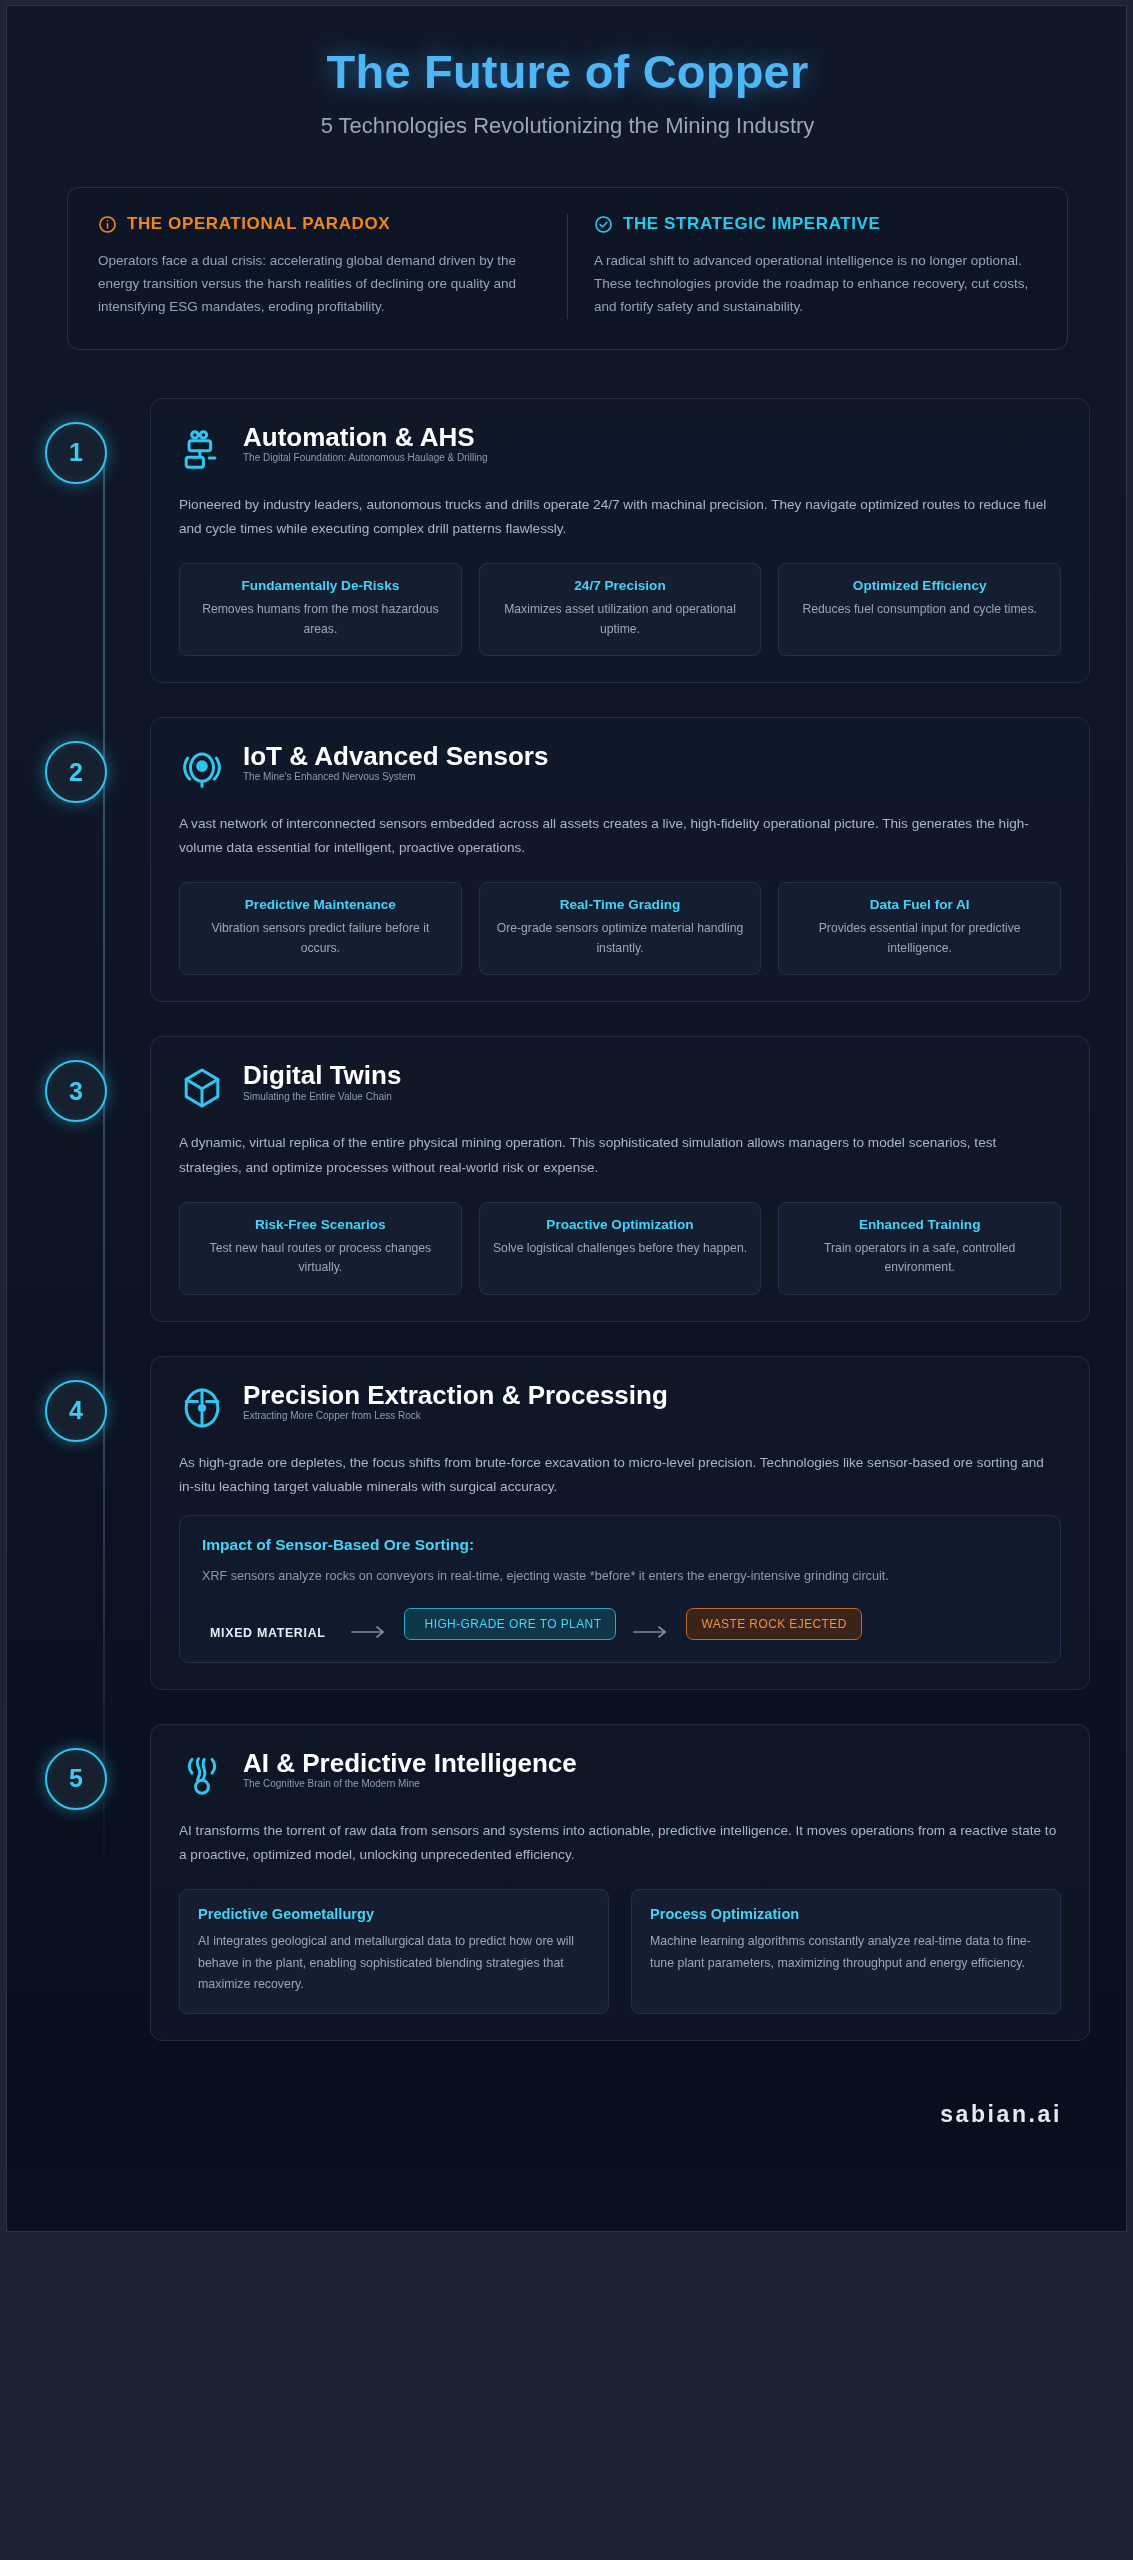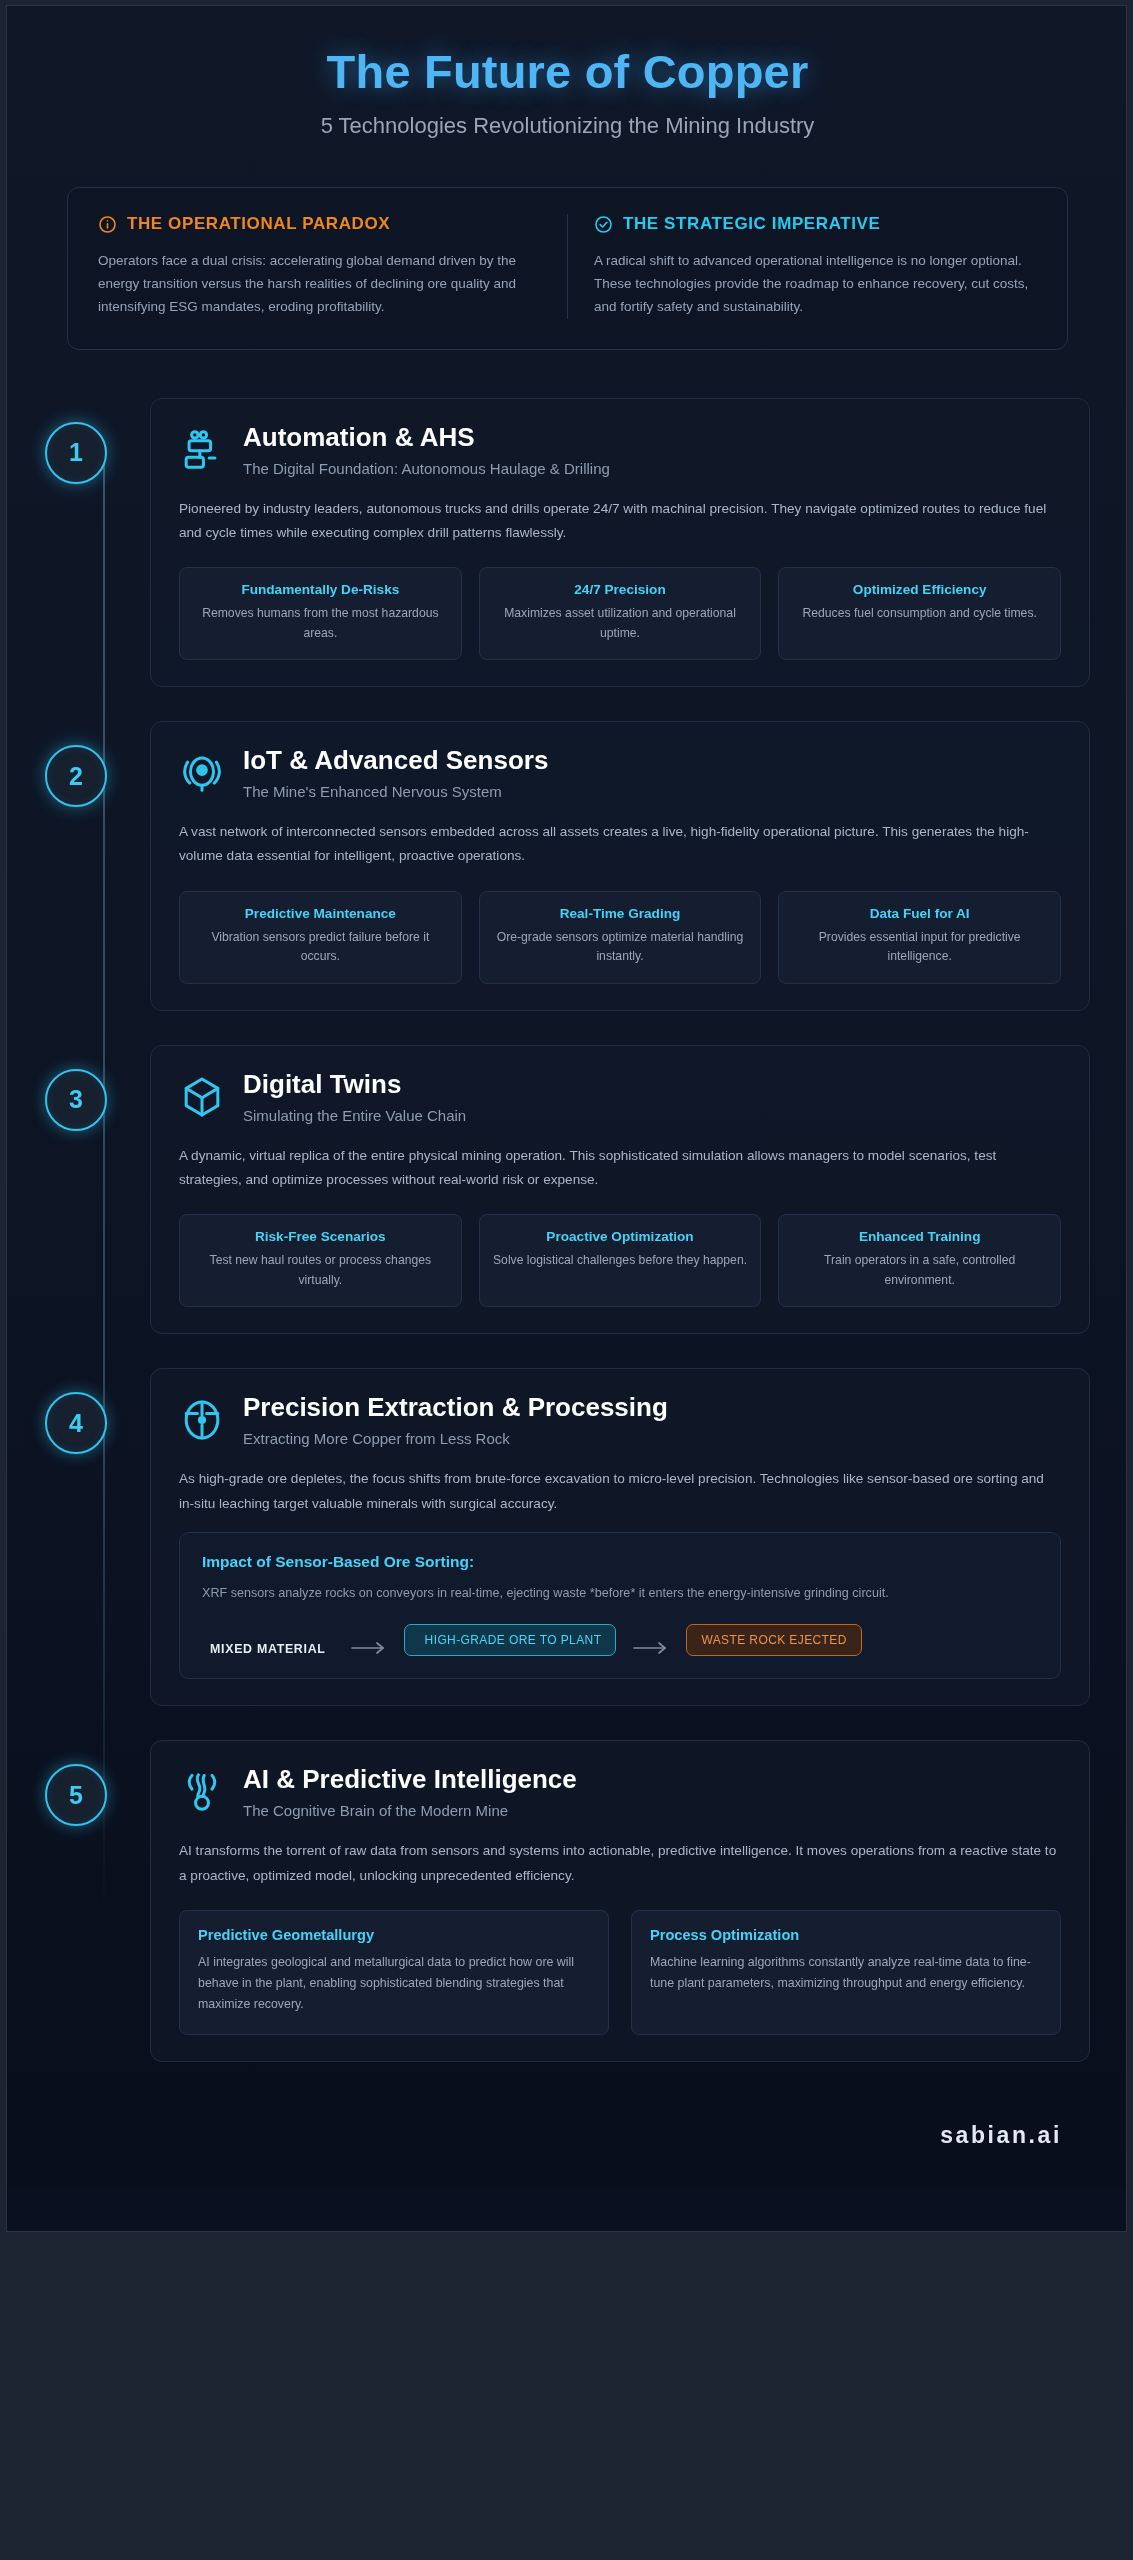--- a/index.html
+++ b/index.html
@@ -103,21 +103,21 @@
     border: 1px solid #222c41;
     border-radius: 12px;
     background: rgba(17,25,42,.72);
     padding: 24px 28px 26px;
   }
 
   .card-head { display: flex; align-items: flex-start; gap: 18px; }
   .card-icon { flex: 0 0 46px; width: 46px; height: 46px; margin-top: 4px; color: #2fc6ef; }
   .card-icon svg { display: block; width: 46px; height: 46px; }
   .card-title { font-size: 26px; font-weight: bold; color: #ffffff; line-height: 1.12; }
-  .card-sub { font-size: 15px; color: #8e9cb0; margin-top: 8px; }
+  .card-sub { font-size: 10px; color: #8e9cb0; margin-top: 0; }
 
   .card-body { margin-top: 20px; font-size: 13.6px; line-height: 1.78; color: #aab6c7; }
 
   .benefits { display: flex; gap: 17px; margin-top: 22px; }
   .benefit {
     flex: 1;
     border: 1px solid #243049;
     border-radius: 8px;
     background: rgba(22,31,51,.85);
     padding: 14px 12px 16px;

